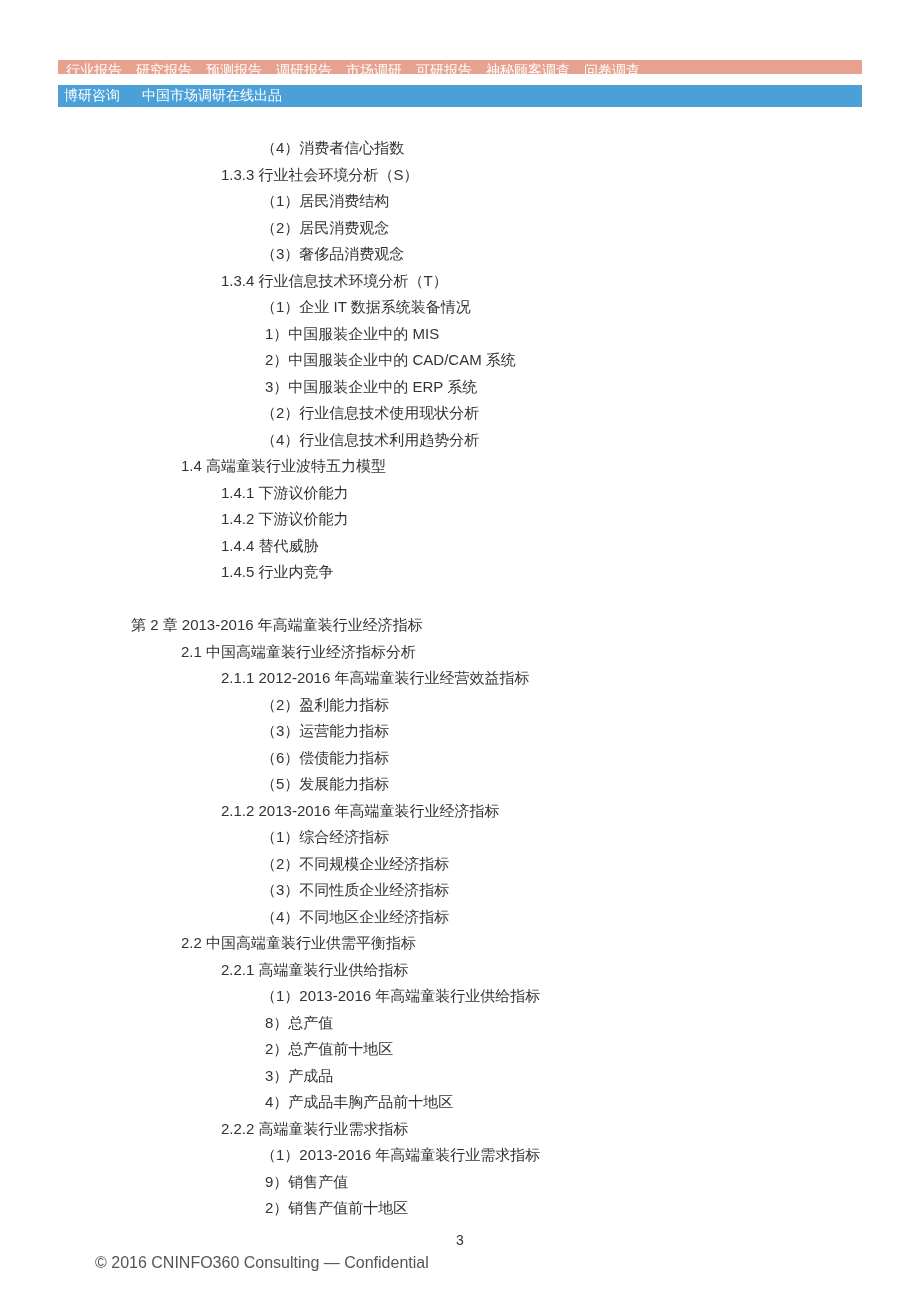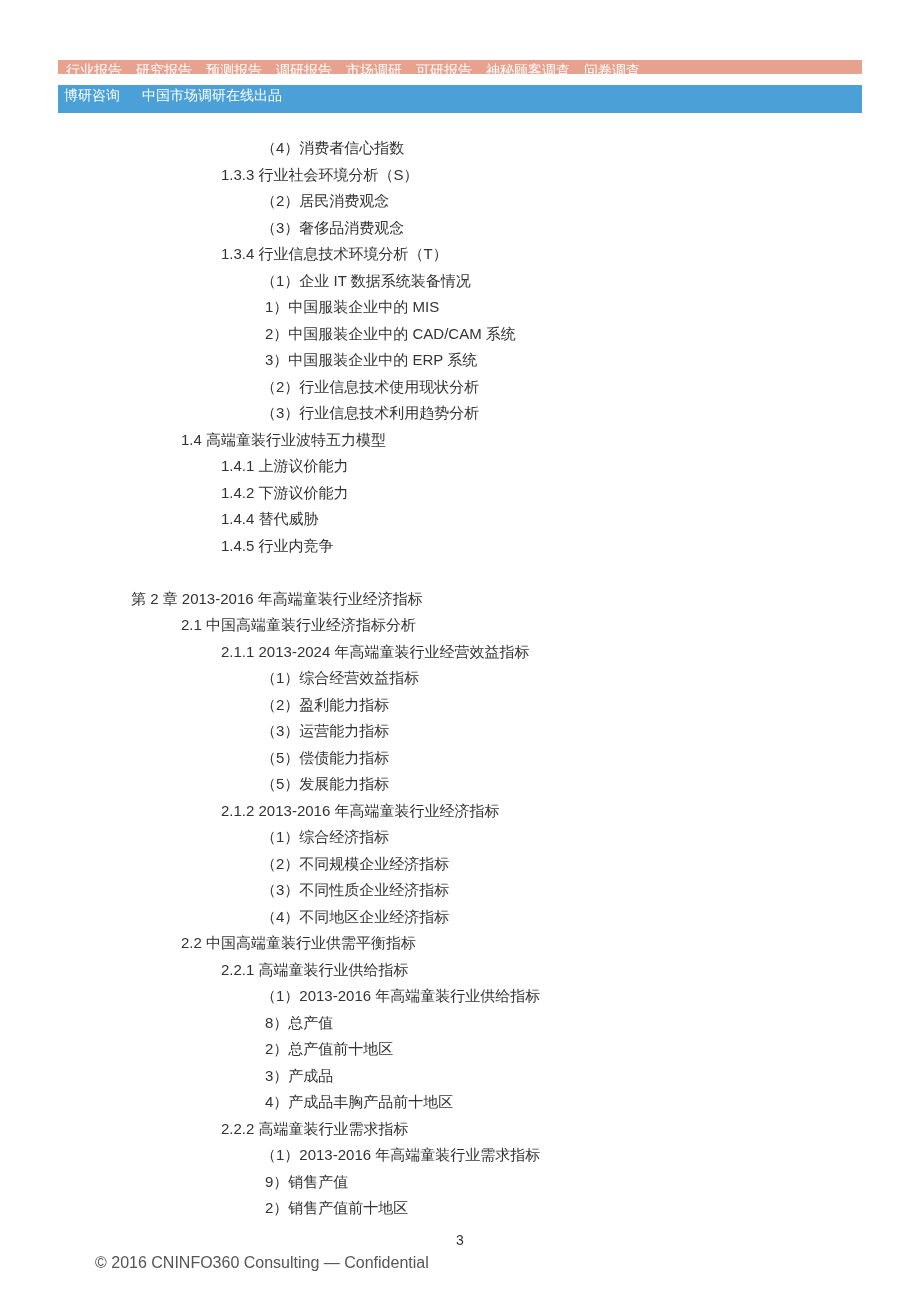--- a/index.html
+++ b/index.html
@@ -24,21 +24,21 @@
     font-size: 14px;
     padding-left: 8px;
     line-height: 21px;
     box-sizing: border-box;
   }
   .header-bar-2 {
     position: absolute;
     left: 58px;
     right: 58px;
     top: 85px;
-    height: 28px;
+    height: 22px;
     background: #4ba0d8;
     color: #ffffff;
     font-size: 14px;
     line-height: 21px;
     box-sizing: border-box;
     display: flex;
   }
   .header-bar-2 .left {
     flex: 0 0 78px;
     padding-left: 6px;
@@ -86,42 +86,42 @@
 <div class="header-bar-1">行业报告、研究报告、预测报告、调研报告、市场调研、可研报告、神秘顾客调查、问卷调查</div>
 
 <div class="header-bar-2">
   <div class="left">博研咨询</div>
   <div class="right">中国市场调研在线出品</div>
 </div>
 
 <div class="content" id="content">
     <div class="line ind-3">（4）消费者信心指数</div>
     <div class="line ind-2">1.3.3 行业社会环境分析（S）</div>
+    <div class="line ind-3">（1）居民消费结构</div>
     <div class="line ind-3">（2）居民消费观念</div>
     <div class="line ind-3">（3）奢侈品消费观念</div>
     <div class="line ind-2">1.3.4 行业信息技术环境分析（T）</div>
     <div class="line ind-3">（1）企业 IT 数据系统装备情况</div>
     <div class="line ind-3b">1）中国服装企业中的 MIS</div>
     <div class="line ind-3b">2）中国服装企业中的 CAD/CAM 系统</div>
     <div class="line ind-3b">3）中国服装企业中的 ERP 系统</div>
     <div class="line ind-3">（2）行业信息技术使用现状分析</div>
-    <div class="line ind-3">（3）行业信息技术利用趋势分析</div>
+    <div class="line ind-3">（4）行业信息技术利用趋势分析</div>
     <div class="line ind-1">1.4 高端童装行业波特五力模型</div>
-    <div class="line ind-2">1.4.1 上游议价能力</div>
+    <div class="line ind-2">1.4.1 下游议价能力</div>
     <div class="line ind-2">1.4.2 下游议价能力</div>
     <div class="line ind-2">1.4.4 替代威胁</div>
     <div class="line ind-2">1.4.5 行业内竞争</div>
     <div class="line ind-0">&nbsp;</div>
     <div class="line ind-0">第 2 章 2013-2016 年高端童装行业经济指标</div>
     <div class="line ind-1">2.1 中国高端童装行业经济指标分析</div>
-    <div class="line ind-2">2.1.1 2013-2024 年高端童装行业经营效益指标</div>
-    <div class="line ind-3">（1）综合经营效益指标</div>
+    <div class="line ind-2">2.1.1 2012-2016 年高端童装行业经营效益指标</div>
     <div class="line ind-3">（2）盈利能力指标</div>
     <div class="line ind-3">（3）运营能力指标</div>
-    <div class="line ind-3">（5）偿债能力指标</div>
+    <div class="line ind-3">（6）偿债能力指标</div>
     <div class="line ind-3">（5）发展能力指标</div>
     <div class="line ind-2">2.1.2 2013-2016 年高端童装行业经济指标</div>
     <div class="line ind-3">（1）综合经济指标</div>
     <div class="line ind-3">（2）不同规模企业经济指标</div>
     <div class="line ind-3">（3）不同性质企业经济指标</div>
     <div class="line ind-3">（4）不同地区企业经济指标</div>
     <div class="line ind-1">2.2 中国高端童装行业供需平衡指标</div>
     <div class="line ind-2">2.2.1 高端童装行业供给指标</div>
     <div class="line ind-3">（1）2013-2016 年高端童装行业供给指标</div>
     <div class="line ind-3b">8）总产值</div>

